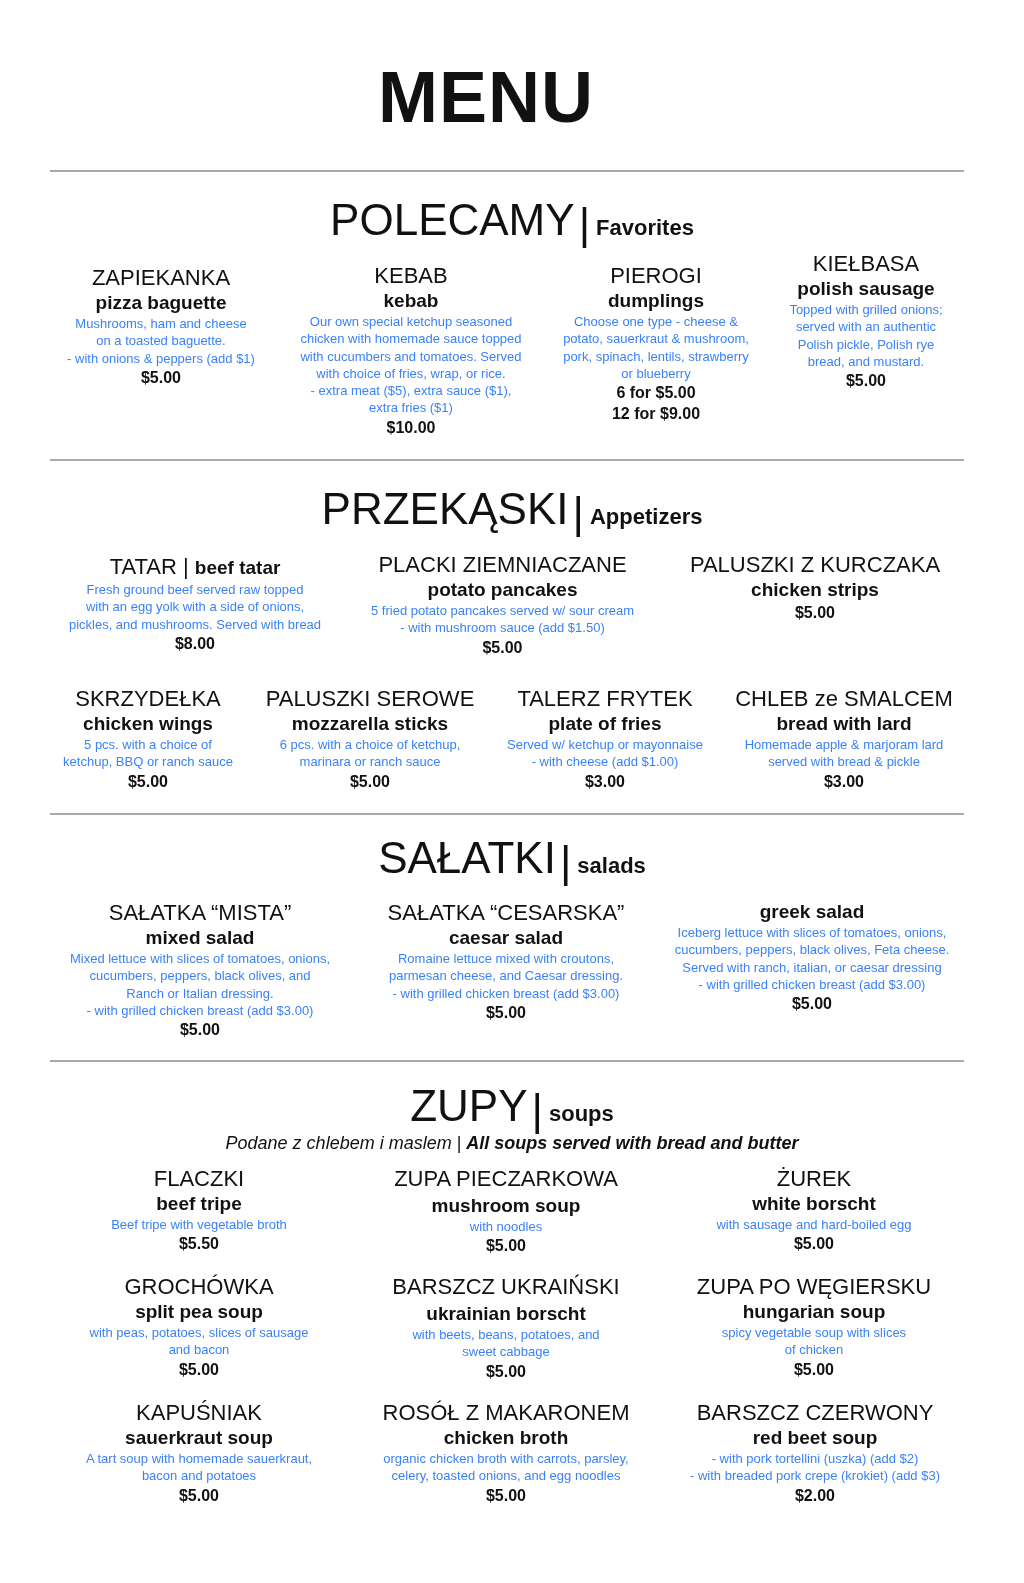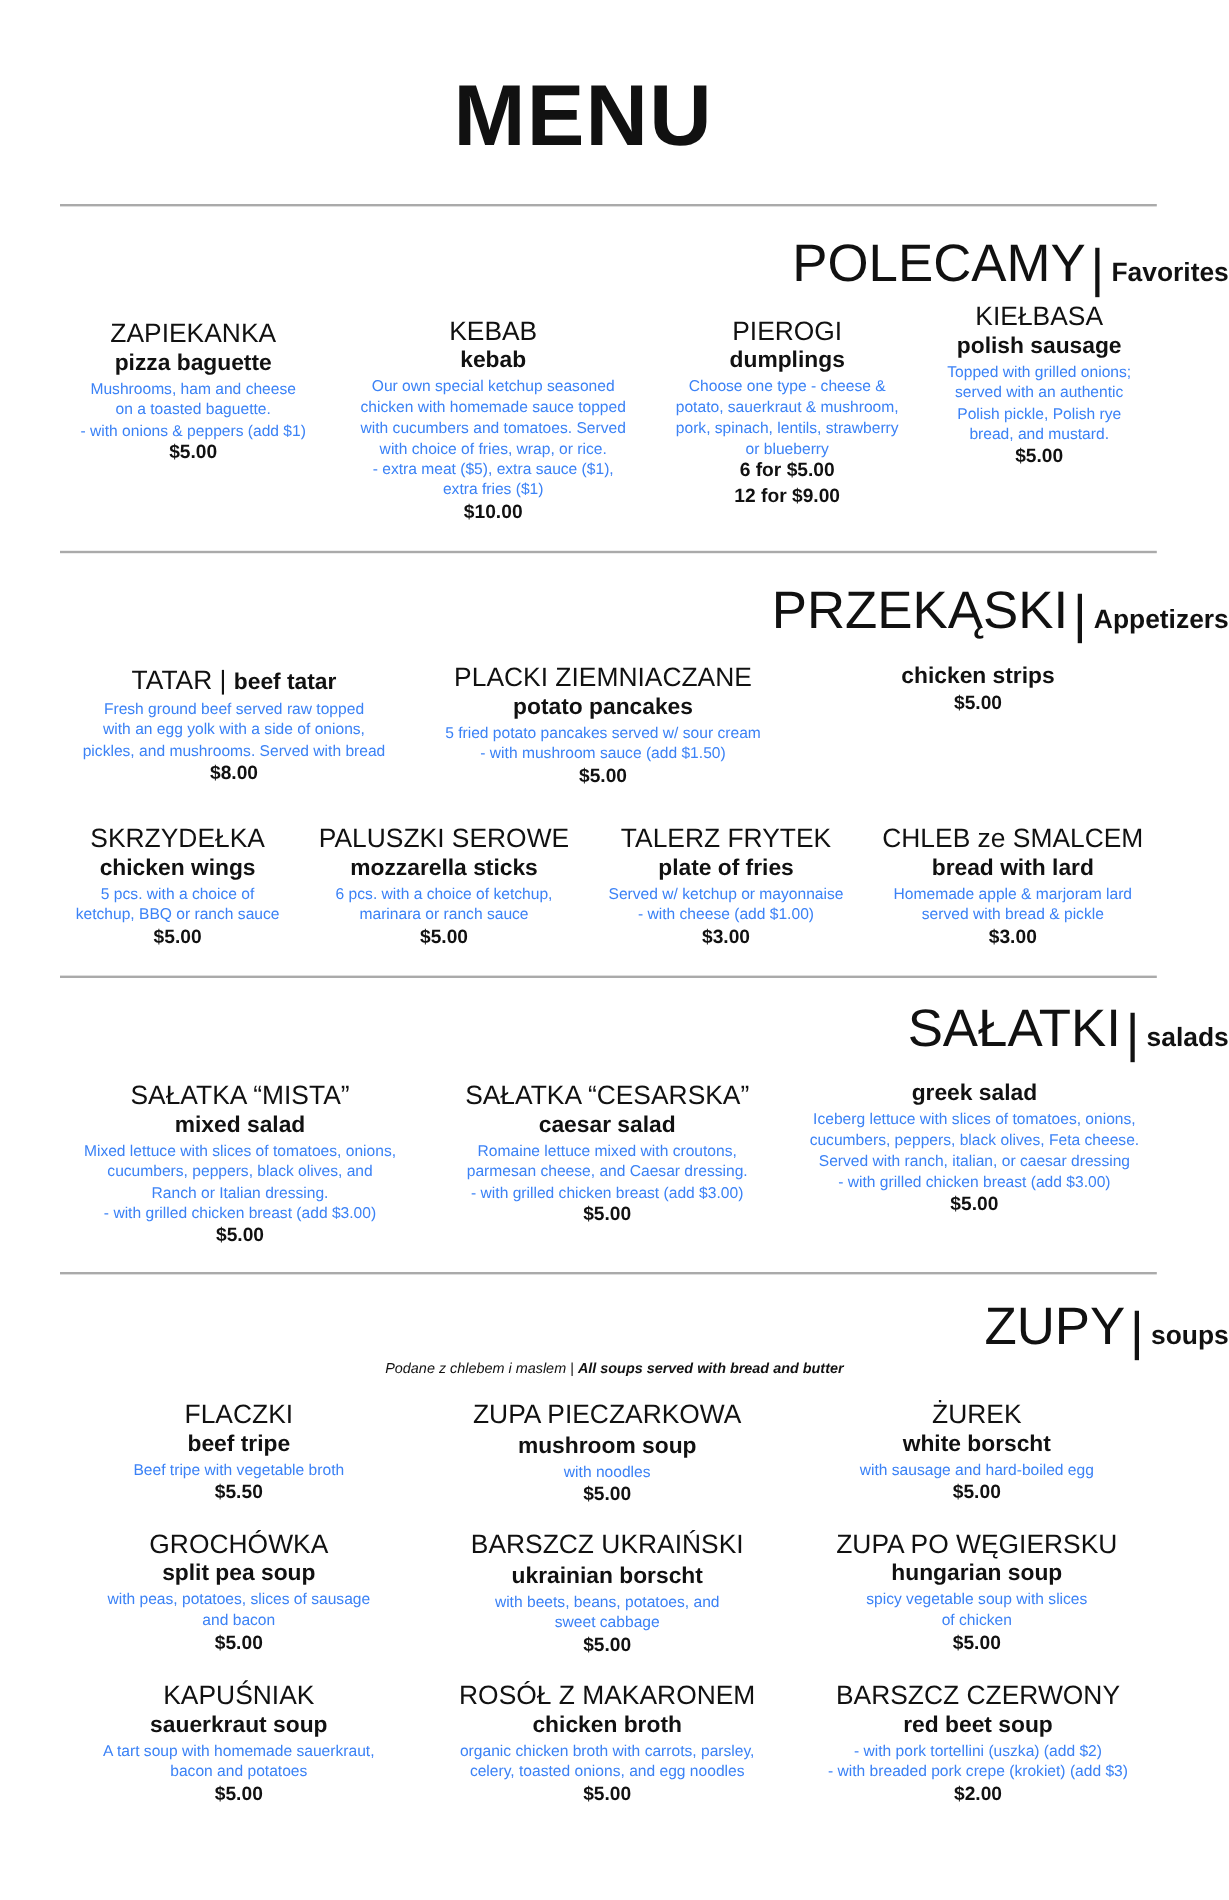--- a/index.html
+++ b/index.html
@@ -1,25 +1,25 @@
 <!DOCTYPE html>
 <html><head>
 <meta charset="utf-8">
 <style>
   html, body { margin: 0; padding: 0; background: #ffffff; }
   body { width: 1024px; height: 1583px; position: relative; overflow: hidden;
          font-family: "Liberation Sans", sans-serif; color: #111111; }
   .title { position: absolute; left: 0; width: 972px; top: 52px; text-align: center;
            font-weight: bold; font-size: 72px; letter-spacing: 1px; line-height: 90px; }
   .rule { position: absolute; left: 50px; width: 914px; height: 0; border-top: 2px solid #aaaaaa; }
-  .sec { position: absolute; left: 0; width: 1024px; text-align: right; white-space: nowrap; line-height: 1; }
+  .sec { position: absolute; left: 0; width: 1024px; text-align: center; white-space: nowrap; line-height: 1; }
   .sec .pl { font-size: 44px; font-weight: normal; }
   .sec .bar { font-size: 44px; display: inline-block; margin: 0 6px 0 4px; position: relative; top: 4px; }
   .sec .en { font-size: 22px; font-weight: bold; }
-  .note { position: absolute; left: 0; width: 1024px; text-align: center; font-size: 12px; top: 1133px; }
+  .note { position: absolute; left: 0; width: 1024px; text-align: center; font-size: 18px; top: 1133px; }
   .note .it { font-style: italic; }
   .note .bi { font-style: italic; font-weight: bold; }
   .item { position: absolute; text-align: center; }
   .item .pl { font-size: 22px; line-height: 26px; white-space: nowrap; }
   .item .pl .inl { font-size: 19px; font-weight: bold; }
   .item .en { font-size: 19px; font-weight: bold; line-height: 24px; }
   .item .desc { font-size: 13px; line-height: 17.3px; color: #3b82f6; }
   .item .price { font-size: 16px; font-weight: bold; line-height: 21px; }
 </style>
 </head>
@@ -103,20 +103,21 @@
   <div class="pl">PLACKI ZIEMNIACZANE</div>
   <div class="en">potato pancakes</div>
   <div class="desc">
     <div>5 fried potato pancakes served w/ sour cream</div>
     <div>- with mushroom sauce (add $1.50)</div>
   </div>
   <div class="price">$5.00</div>
 </div>
 
 <div class="item" style="left:670px;width:290px;top:552px">
+  <div class="pl">PALUSZKI Z KURCZAKA</div>
   <div class="en">chicken strips</div>
   <div class="price">$5.00</div>
 </div>
 
 <div class="item" style="left:50px;width:196px;top:686px">
   <div class="pl">SKRZYDEŁKA</div>
   <div class="en">chicken wings</div>
   <div class="desc">
     <div>5 pcs. with a choice of</div>
     <div>ketchup, BBQ or ranch sauce</div>

